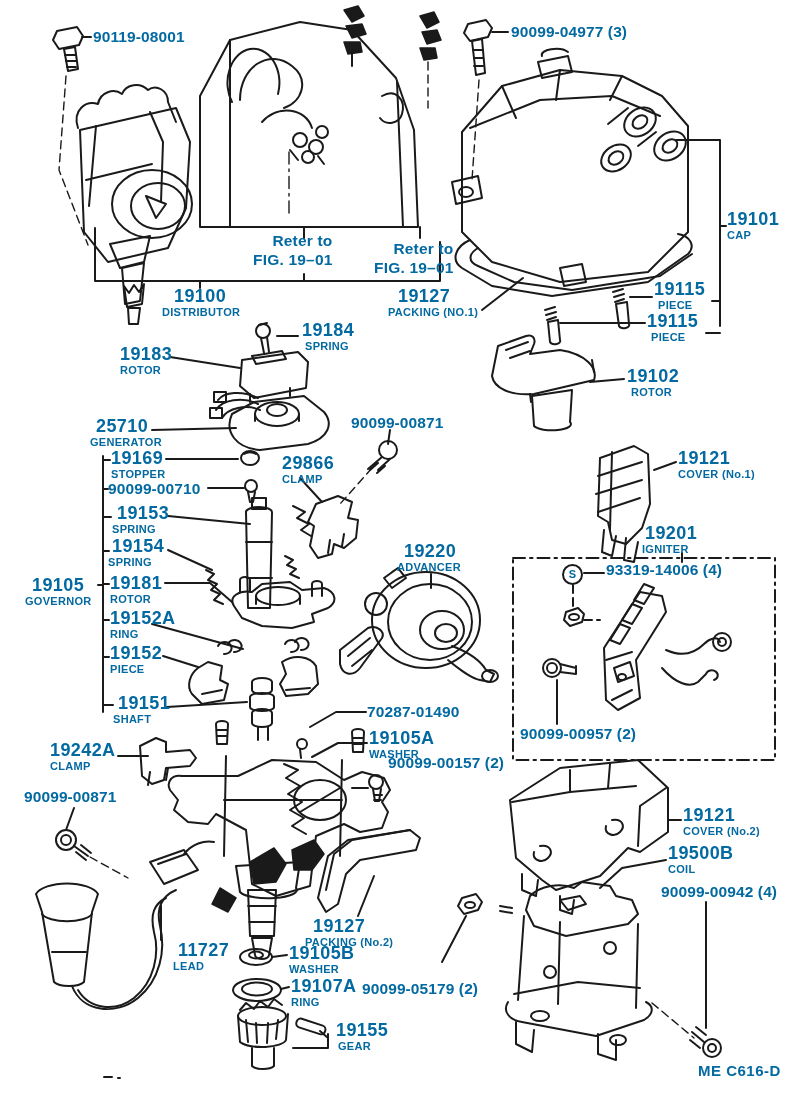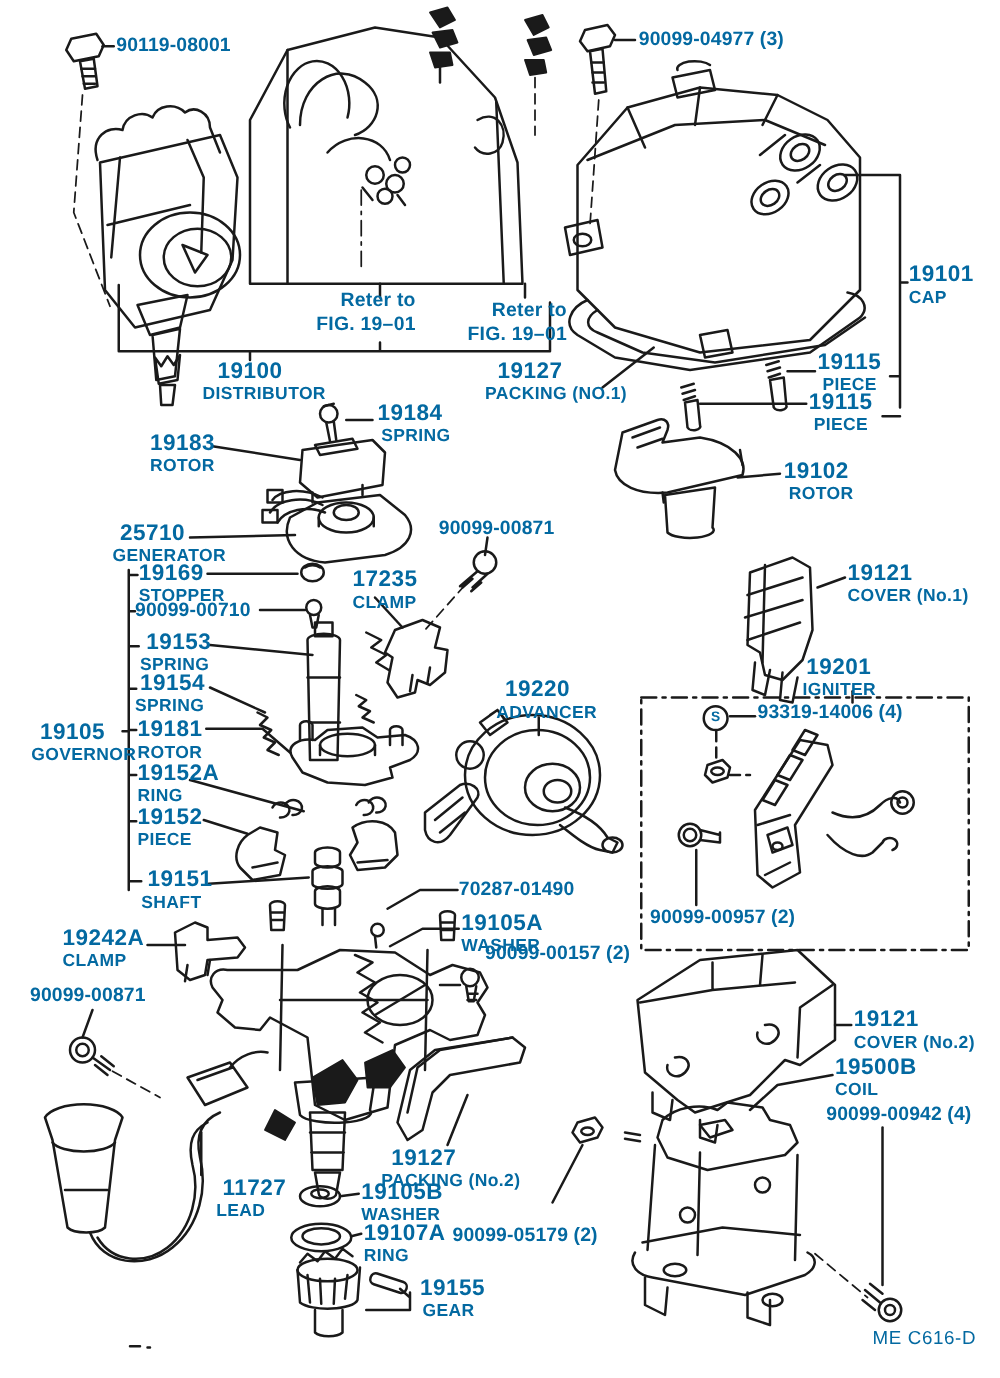--- a/index.html
+++ b/index.html
@@ -8,24 +8,24 @@
   svg.art{position:absolute;left:0;top:0;}
   svg.art *{stroke:#1a1a1a;fill:none;stroke-width:2;stroke-linecap:round;stroke-linejoin:round;}
   svg.art .ldr{stroke-width:1.7;}
   svg.art .thin{stroke-width:1.4;}
   svg.art .dash{stroke-dasharray:8 5;}
   svg.art .ddot{stroke-dasharray:12 5 2.5 5;}
   svg.art .blk{fill:#1a1a1a;stroke-width:1.5;}
   .part{position:absolute;white-space:nowrap;}
   .num{display:block;font-weight:700;font-size:18px;line-height:1;letter-spacing:.4px;}
   .num.sm{font-size:15.5px;letter-spacing:.1px;}
-  .nm{display:block;font-weight:700;font-size:14px;line-height:1.15;letter-spacing:.3px;margin-top:1px;}
+  .nm{display:block;font-weight:700;font-size:11px;line-height:1.15;letter-spacing:.3px;margin-top:1px;}
   .note{position:absolute;white-space:nowrap;text-align:right;}
   .note span{display:block;font-weight:700;font-size:15.5px;line-height:1.25;letter-spacing:.2px;}
-  .footer{position:absolute;font-weight:400;font-size:15px;letter-spacing:.5px;}
+  .footer{position:absolute;font-weight:700;font-size:15px;letter-spacing:.5px;}
   .smark{position:absolute;width:17px;height:17px;border:2px solid #1a1a1a;border-radius:50%;
          text-align:center;font-weight:700;font-size:11px;line-height:17px;}
 </style>
 </head>
 <body>
 
 <div class="page">
 
 <svg class="art" width="800" height="1102" viewBox="0 0 800 1102">
 
@@ -374,21 +374,21 @@
       <span class="nm">GENERATOR</span>
     </div>
 <div class="part" style="left:351px;top:415px">
       <span class="num sm">90099-00871</span>
     </div>
 <div class="part" style="left:111px;top:449px">
       <span class="num">19169</span>
       <span class="nm">STOPPER</span>
     </div>
 <div class="part" style="left:282px;top:454px">
-      <span class="num">17235</span>
+      <span class="num">29866</span>
       <span class="nm">CLAMP</span>
     </div>
 <div class="part" style="left:108px;top:481px">
       <span class="num sm">90099-00710</span>
     </div>
 <div class="part" style="left:112px;top:504px">
       <span class="num" style="margin-left:5px">19153</span>
       <span class="nm">SPRING</span>
     </div>
 <div class="part" style="left:108px;top:537px">

